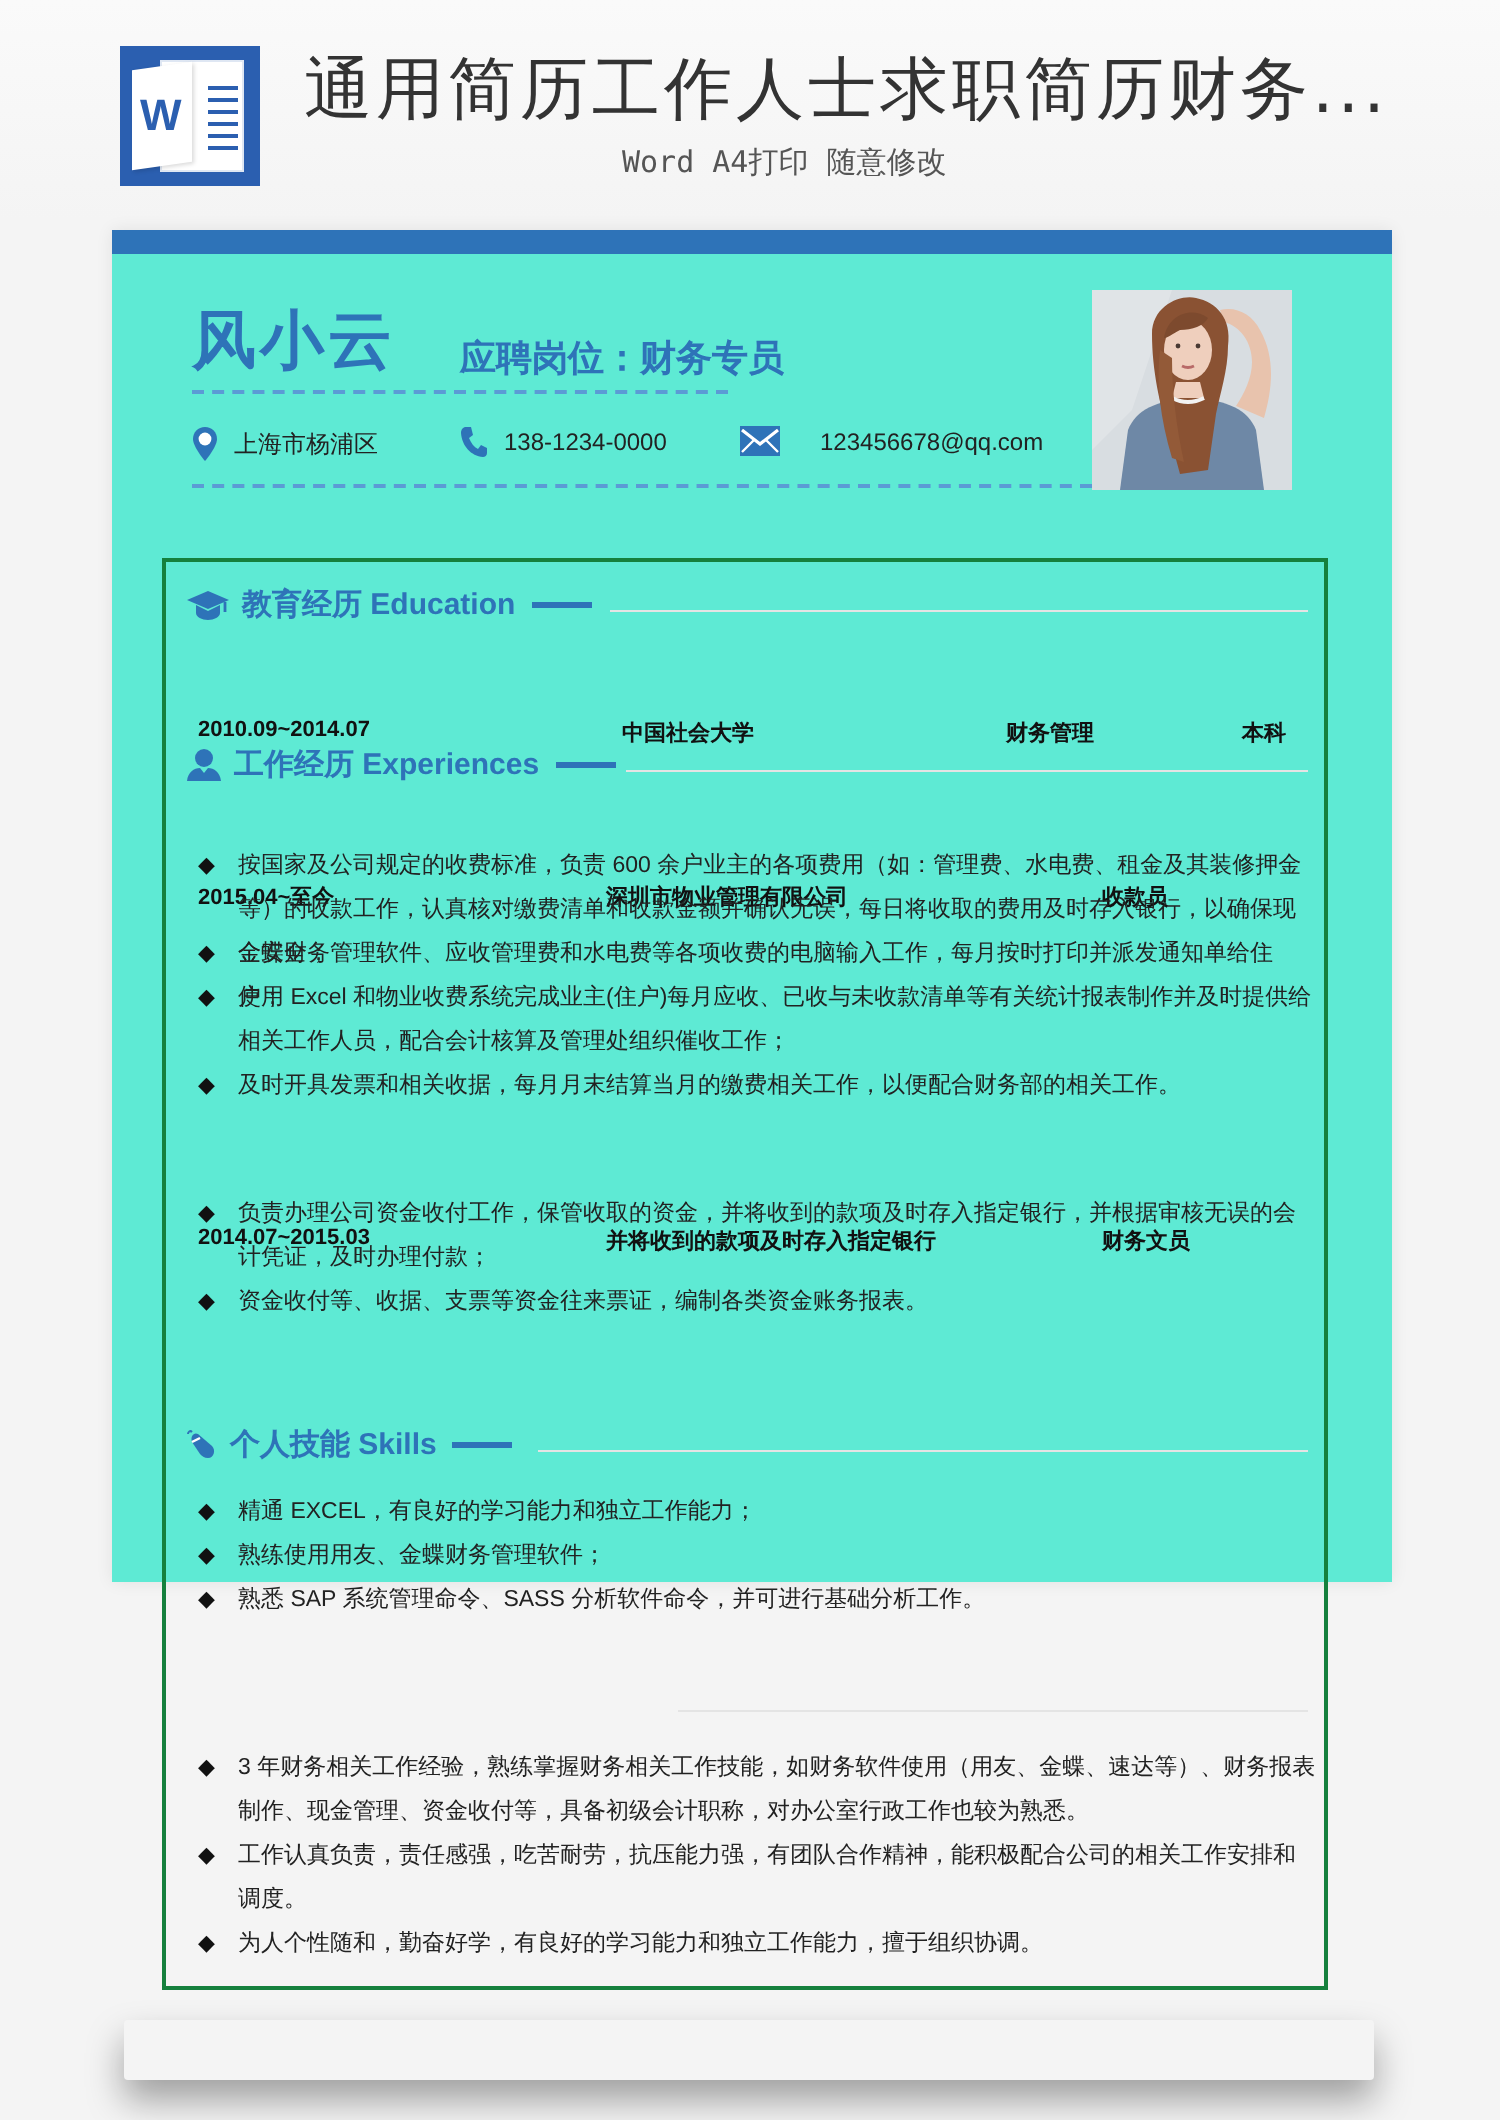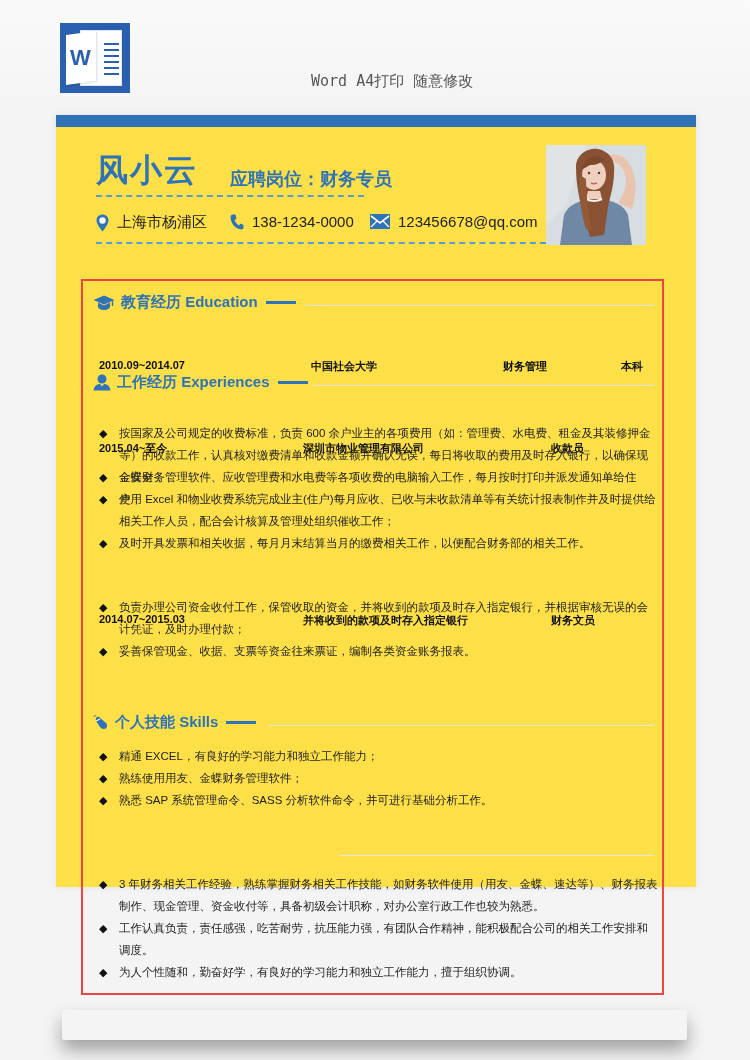--- a/index.html
+++ b/index.html
@@ -45,22 +45,22 @@
       font-family: "DejaVu Sans Mono", monospace; white-space: nowrap;
     }
 
     
     .paper-shadow {
       position: absolute; left: 62px; top: 1010px; width: 625px; height: 30px;
       box-shadow: 0 10px 18px rgba(0,0,0,0.35); border-radius: 2px;
       background: transparent;
     }
     .paper {
-      position: absolute; left: 56px; top: 115px; width: 640px; height: 772px;
-      background: #fde047;
+      position: absolute; left: 56px; top: 115px; width: 640px; height: 676px;
+      background: #5eead4;
       box-shadow: 0 0 8px rgba(0,0,0,0.08);
     }
     .paper-topbar {
       position: absolute; left: 0; top: 0; width: 640px; height: 12px; background: #2e73b8;
     }
     .name {
       position: absolute; left: 40px; top: 34px; font-size: 32px; font-weight: bold;
       color: #2e73b8; letter-spacing: 2px; white-space: nowrap;
     }
     .position {
@@ -70,33 +70,33 @@
     .dash1 {
       position: absolute; left: 40px; top: 80px; width: 268px; height: 0;
       border-top: 2px dashed #5b9bd5;
     }
     .dash2 {
       position: absolute; left: 40px; top: 127px; width: 450px; height: 0;
       border-top: 2px dashed #5b9bd5;
     }
     .contact {
       position: absolute; top: 98px; display: flex; align-items: center;
-      font-size: 15px; color: #222; white-space: nowrap;
+      font-size: 12px; color: #222; white-space: nowrap;
     }
     .contact svg { margin-right: 8px; }
     .photo {
       position: absolute; left: 490px; top: 30px; width: 100px; height: 100px;
       background: linear-gradient(135deg, #dfe3e6 0%, #cfd5da 60%, #c4cbd1 100%);
       overflow: hidden;
     }
 
     
     .content-box {
       position: absolute; left: 25px; top: 164px; width: 583px; height: 716px;
-      border: 2px solid #ef4444;
+      border: 2px solid #15803d;
     }
     .section-head {
       position: absolute; left: 10px; display: flex; align-items: center;
       white-space: nowrap;
     }
     .section-head .title {
       font-size: 15px; font-weight: bold; color: #2e73b8; margin-left: 6px;
     }
     .section-head .bar {
       display: inline-block; width: 30px; height: 3px; background: #2e73b8; margin-left: 8px;
@@ -128,20 +128,21 @@
     <div class="page-back"></div>
     <div class="line" style="top:20px"></div>
     <div class="line" style="top:26px"></div>
     <div class="line" style="top:32px"></div>
     <div class="line" style="top:38px"></div>
     <div class="line" style="top:44px"></div>
     <div class="line" style="top:50px"></div>
     <div class="page-front"></div>
     <span class="w">W</span>
   </div>
+  <div class="banner-title">通用简历工作人士求职简历财务...</div>
   <div class="banner-sub">Word A4打印 随意修改</div>
 </div>
 
 <div class="paper-shadow"></div>
 
 <div class="paper">
   <div class="paper-topbar"></div>
 
   <div class="name">风小云</div>
   <div class="position">应聘岗位：财务专员</div>
@@ -153,21 +154,21 @@
       <circle cx="6.5" cy="6.5" r="3.2" fill="#fff"></circle>
     </svg>
     <span>上海市杨浦区</span>
   </div>
   <div class="contact" style="left:174px;">
     <svg width="14" height="16" viewBox="0 0 14 16">
       <path d="M3 0.5 L5.5 0.5 L6.5 4.5 L4.5 6 C5.5 8.5 7 10.5 9 11.5 L10.5 9.5 L13.5 11 L13.5 13.5 C13.5 14.8 12.5 15.5 11.5 15.5 C5.5 15 1 10 0.5 3.5 C0.5 1.8 1.5 0.5 3 0.5 Z" fill="#2e73b8"></path>
     </svg>
     <span>138-1234-0000</span>
   </div>
-  <div class="contact" style="left:314px;">
+  <div class="contact" style="left:314px;gap:12px;">
     <svg width="20" height="15" viewBox="0 0 20 15">
       <rect x="0" y="0" width="20" height="15" fill="#2e73b8"></rect>
       <path d="M1 2 L10 9 L19 2" stroke="#fff" stroke-width="1.6" fill="none"></path>
       <path d="M1 13 L7 7 M19 13 L13 7" stroke="#fff" stroke-width="1.2" fill="none"></path>
     </svg>
     <span>123456678@qq.com</span>
   </div>
   <div class="dash2"></div>
 
   <div class="photo">
@@ -246,21 +247,21 @@
     <div class="row" style="top:296px; left:16px;">2014.07~2015.03</div>
     <div class="row" style="top:296px; left:220px;">并将收到的款项及时存入指定银行</div>
     <div class="row" style="top:296px; left:468px;">财务文员</div>
 
     <div class="bullet" style="top:315px;">
       <span class="dia">◆</span>
       <span class="txt">负责办理公司资金收付工作，保管收取的资金，并将收到的款项及时存入指定银行，并根据审核无误的会计凭证，及时办理付款；</span>
     </div>
     <div class="bullet" style="top:359px;">
       <span class="dia">◆</span>
-      <span class="txt">妥善保管现金、收据、支票等资金往来票证，编制各类资金账务报表。</span>
+      <span class="txt">资金收付等、收据、支票等资金往来票证，编制各类资金账务报表。</span>
     </div>
 
     <div class="section-head" style="top:432px;">
       <svg width="16" height="16" viewBox="0 0 16 16">
         <path d="M3 6 C2 3 4 1 6 2 L13 8 C15 10 14 14 11 14 C9 14 8 13 7 12 Z" fill="#2e73b8"></path>
         <path d="M3 6 L7 4" stroke="#fff" stroke-width="1.2"></path>
         <path d="M1 2 C1 1 2 0 3 1" stroke="#2e73b8" stroke-width="1" fill="none"></path>
       </svg>
       <span class="title">个人技能  Skills</span>
       <span class="bar"></span>

